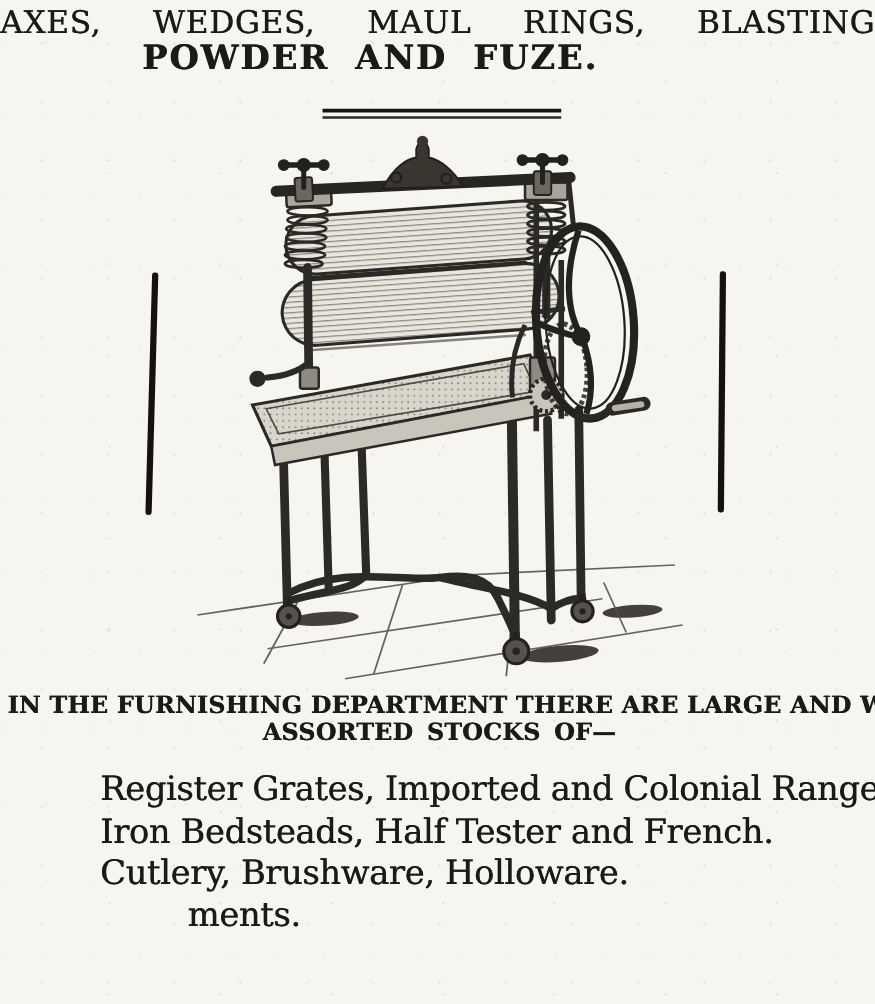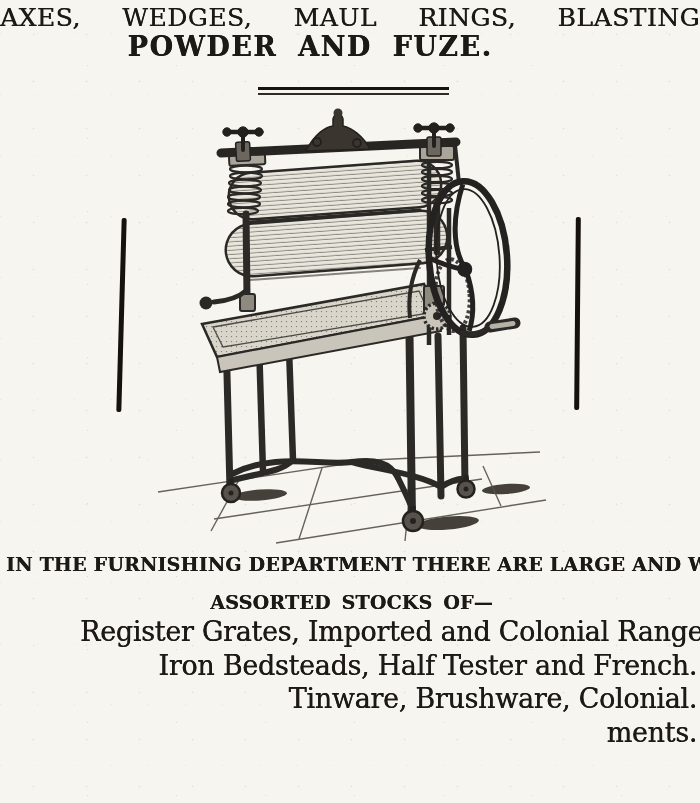--- a/index.html
+++ b/index.html
@@ -24,21 +24,20 @@
     white-space:nowrap;
     text-align:justify;text-align-last:justify;
     letter-spacing:.5px;
     text-shadow:.4px 0 0 currentColor;
   }
   .headline-2{
     position:absolute;left:0;top:33px;width:592px;
     font-weight:bold;font-size:27px;line-height:28px;
     text-align:center;letter-spacing:1.5px;word-spacing:10px;
     text-shadow:.4px 0 0 currentColor;
-    margin-left:14px;
   }
 
   
   .double-rule{position:absolute;left:258px;top:87px;width:191px;}
   .double-rule .a{height:3px;background:#17140f;}
   .double-rule .b{height:2px;background:#17140f;margin-top:3px;opacity:.9;}
 
   
   .side-rule{position:absolute;width:4.5px;background:#15120d;border-radius:2px;}
   .side-rule.left{left:119px;top:218px;height:194px;transform:rotate(1.6deg);}
@@ -47,29 +46,29 @@
   .engraving{position:absolute;left:0;top:0;width:700px;height:803px;}
 
   
   .furnishing-heading{
     position:absolute;left:6px;top:553px;width:691px;
     font-weight:bold;font-size:19px;line-height:22px;
     letter-spacing:.2px;
     text-shadow:.3px 0 0 currentColor;
   }
   .furnishing-heading .l1{white-space:nowrap;text-align:justify;text-align-last:justify;}
-  .furnishing-heading .l2{text-align:center;word-spacing:4px;margin-top:16px;}
+  .furnishing-heading .l2{text-align:center;word-spacing:4px;}
 
   
   .stock-list{
     position:absolute;left:80px;top:615px;width:617px;
     font-size:27px;line-height:33.6px;letter-spacing:-0.3px;
     text-shadow:.35px 0 0 currentColor;
   }
-  .stock-line{white-space:nowrap;text-align:right;}
+  .stock-line{white-space:nowrap;}
   .stock-line.justified{text-align:justify;text-align-last:justify;}
   .stock-line.indent{padding-left:70px;}
 </style>
 </head>
 <body>
 
 <div class="page">
 
   <div class="headline">AXES, WEDGES, MAUL RINGS, BLASTING</div>
   <div class="headline-2">POWDER AND FUZE.</div>
@@ -230,17 +229,17 @@
   </svg>
 
   <div class="furnishing-heading">
     <div class="l1">IN THE FURNISHING DEPARTMENT THERE ARE LARGE AND WELL-</div>
     <div class="l2">ASSORTED STOCKS OF—</div>
   </div>
 
   <div class="stock-list">
     <div class="stock-line justified">Register Grates, Imported and Colonial Ranges.</div>
     <div class="stock-line">Iron Bedsteads, Half Tester and French.</div>
-    <div class="stock-line">Tinware, Brushware, Colonial.</div>
+    <div class="stock-line">Cutlery, Brushware, Holloware.</div>
     <div class="stock-line indent">ments.</div>
   </div>
 
 </div>
 
 </body></html>

